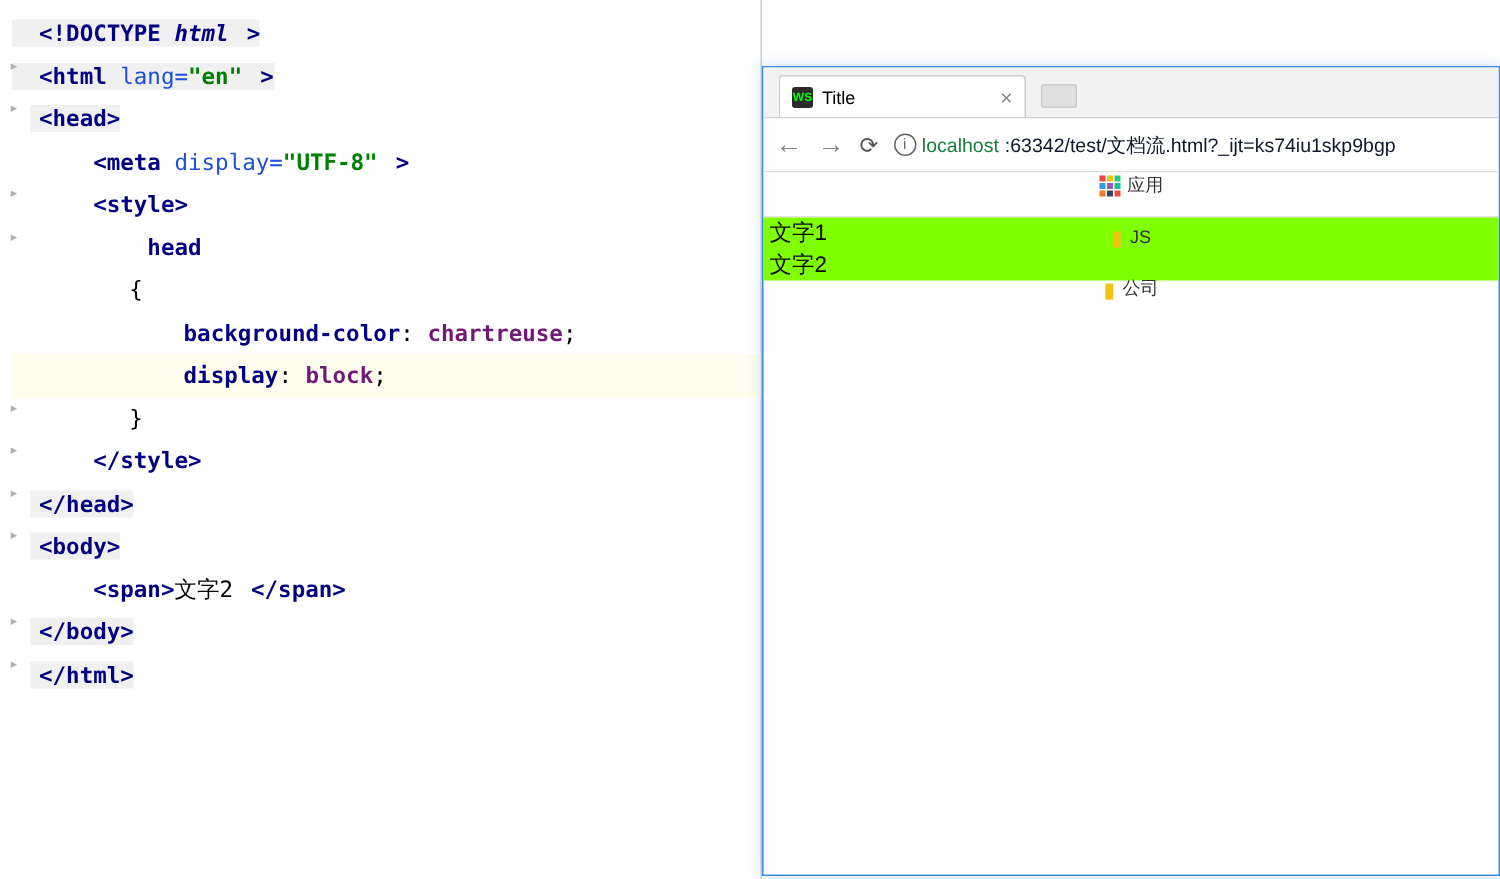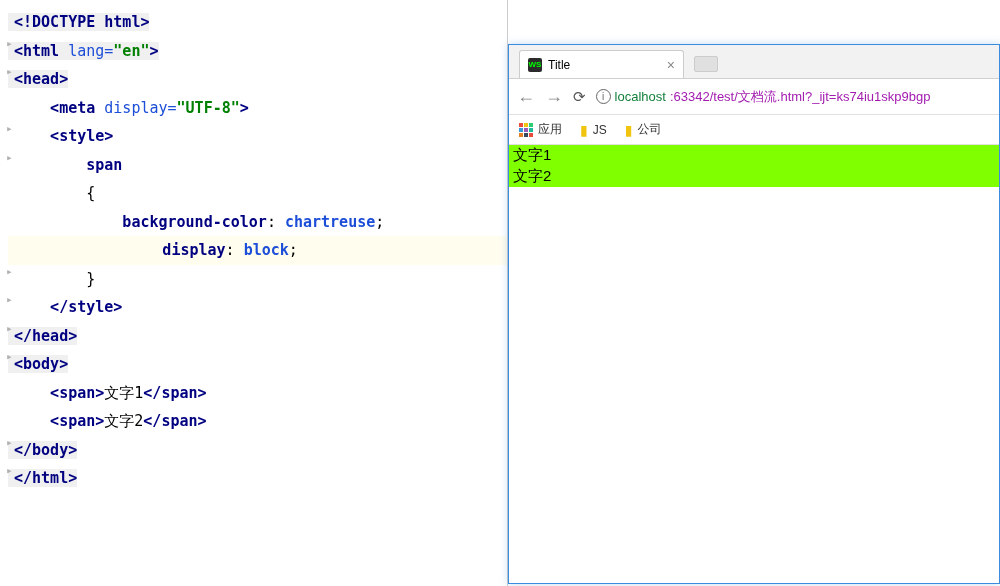--- a/index.html
+++ b/index.html
@@ -23,33 +23,33 @@
     border-right: 1px solid #ccc;
     padding: 8px 0 0 8px;
   }
   .code-line {
     white-space: pre;
     line-height: 1.9;
     padding-left: 6px;
   }
   .code-line.hl-bg { background: #f0f0f0; display: inline; }
   .row { position: relative; }
-  .row.highlighted { background: #fffdee; padding-left: 40px; }
+  .row.highlighted { background: #fffdee; }
   .fold-marker {
     position: absolute;
     left: -2px;
     color: #b0b0b0;
     font-size: 11px;
   }
-  .kw { color: #000080; font-weight: bold; }
-  .tag { color: #000080; font-weight: bold; }
+  .kw { color: #000080; font-weight: bold; font-style: italic; }
+  .tag { color: #000080; font-weight: bold; margin-left: 12px; }
   .attr { color: #1d4ed8; }
   .str { color: #008000; font-weight: bold; }
   .css-prop { color: #000080; font-weight: bold; }
-  .css-val { color: #1d4ed8; font-weight: bold; }
+  .css-val { color: #701a75; font-weight: bold; }
   .punct { color: #000; }
   .text { color: #000; }
 
   .browser-window {
     position: absolute;
     left: 508px;
     top: 44px;
     width: 492px;
     height: 540px;
     border: 1px solid #3b8cde;
@@ -137,31 +137,32 @@
     border: 1px solid #666;
     border-radius: 50%;
     display: flex;
     align-items: center;
     justify-content: center;
     font-size: 10px;
     color: #666;
     flex-shrink: 0;
   }
   .url-host { color: #15803d; }
-  .url-path { color: #a21caf; }
+  .url-path { color: #0f172a; }
   .bookmarks-bar {
     height: 30px;
     background: #fff;
     border-bottom: 1px solid #e0e0e0;
     display: flex;
     align-items: center;
     padding: 0 10px;
     gap: 18px;
     font-family: Arial, "Microsoft YaHei", sans-serif;
     font-size: 12px;
+    flex-direction: column;
   }
   .apps-icon {
     display: inline-grid;
     grid-template-columns: 4px 4px 4px;
     grid-template-rows: 4px 4px 4px;
     gap: 1px;
   }
   .apps-icon span:nth-child(1){background:#e74c3c;}
   .apps-icon span:nth-child(2){background:#f1c40f;}
   .apps-icon span:nth-child(3){background:#2ecc71;}
@@ -186,29 +187,28 @@
 </style>
 </head>
 <body>
 
 <div class="editor-pane">
   <div class="row"><span class="code-line hl-bg"><span class="tag">&lt;!DOCTYPE </span><span class="kw">html</span><span class="tag">&gt;</span></span></div>
   <div class="row"><span class="fold-marker">▸</span><span class="code-line hl-bg"><span class="tag">&lt;html </span><span class="attr">lang=</span><span class="str">"en"</span><span class="tag">&gt;</span></span></div>
   <div class="row"><span class="fold-marker">▸</span><span class="code-line hl-bg tag">&lt;head&gt;</span></div>
   <div class="row"><span class="code-line"><span class="hl-bg"><span class="tag">    &lt;meta </span><span class="attr">display=</span><span class="str">"UTF-8"</span><span class="tag">&gt;</span></span></span></div>
   <div class="row"><span class="fold-marker">▸</span><span class="code-line"><span class="tag hl-bg">    &lt;style&gt;</span></span></div>
-  <div class="row"><span class="fold-marker">▸</span><span class="code-line tag">        span</span></div>
+  <div class="row"><span class="fold-marker">▸</span><span class="code-line tag">        head</span></div>
   <div class="row"><span class="code-line punct">        {</span></div>
   <div class="row"><span class="code-line"><span class="css-prop">            background-color</span><span class="punct">: </span><span class="css-val">chartreuse</span><span class="punct">;</span></span></div>
   <div class="row highlighted"><span class="code-line"><span class="css-prop">            display</span><span class="punct">: </span><span class="css-val">block</span><span class="punct">;</span></span></div>
   <div class="row"><span class="fold-marker">▸</span><span class="code-line punct">        }</span></div>
   <div class="row"><span class="fold-marker">▸</span><span class="code-line"><span class="tag hl-bg">    &lt;/style&gt;</span></span></div>
   <div class="row"><span class="fold-marker">▸</span><span class="code-line hl-bg tag">&lt;/head&gt;</span></div>
   <div class="row"><span class="fold-marker">▸</span><span class="code-line hl-bg tag">&lt;body&gt;</span></div>
-  <div class="row"><span class="code-line"><span class="tag hl-bg">    &lt;span&gt;</span><span class="text">文字1</span><span class="tag hl-bg">&lt;/span&gt;</span></span></div>
   <div class="row"><span class="code-line"><span class="tag hl-bg">    &lt;span&gt;</span><span class="text">文字2</span><span class="tag hl-bg">&lt;/span&gt;</span></span></div>
   <div class="row"><span class="fold-marker">▸</span><span class="code-line hl-bg tag">&lt;/body&gt;</span></div>
   <div class="row"><span class="fold-marker">▸</span><span class="code-line hl-bg tag">&lt;/html&gt;</span></div>
 </div>
 
 <div class="browser-window">
   <div class="tab-strip">
     <div class="browser-tab">
       <span class="ws-icon">WS</span>
       <span>Title</span>

